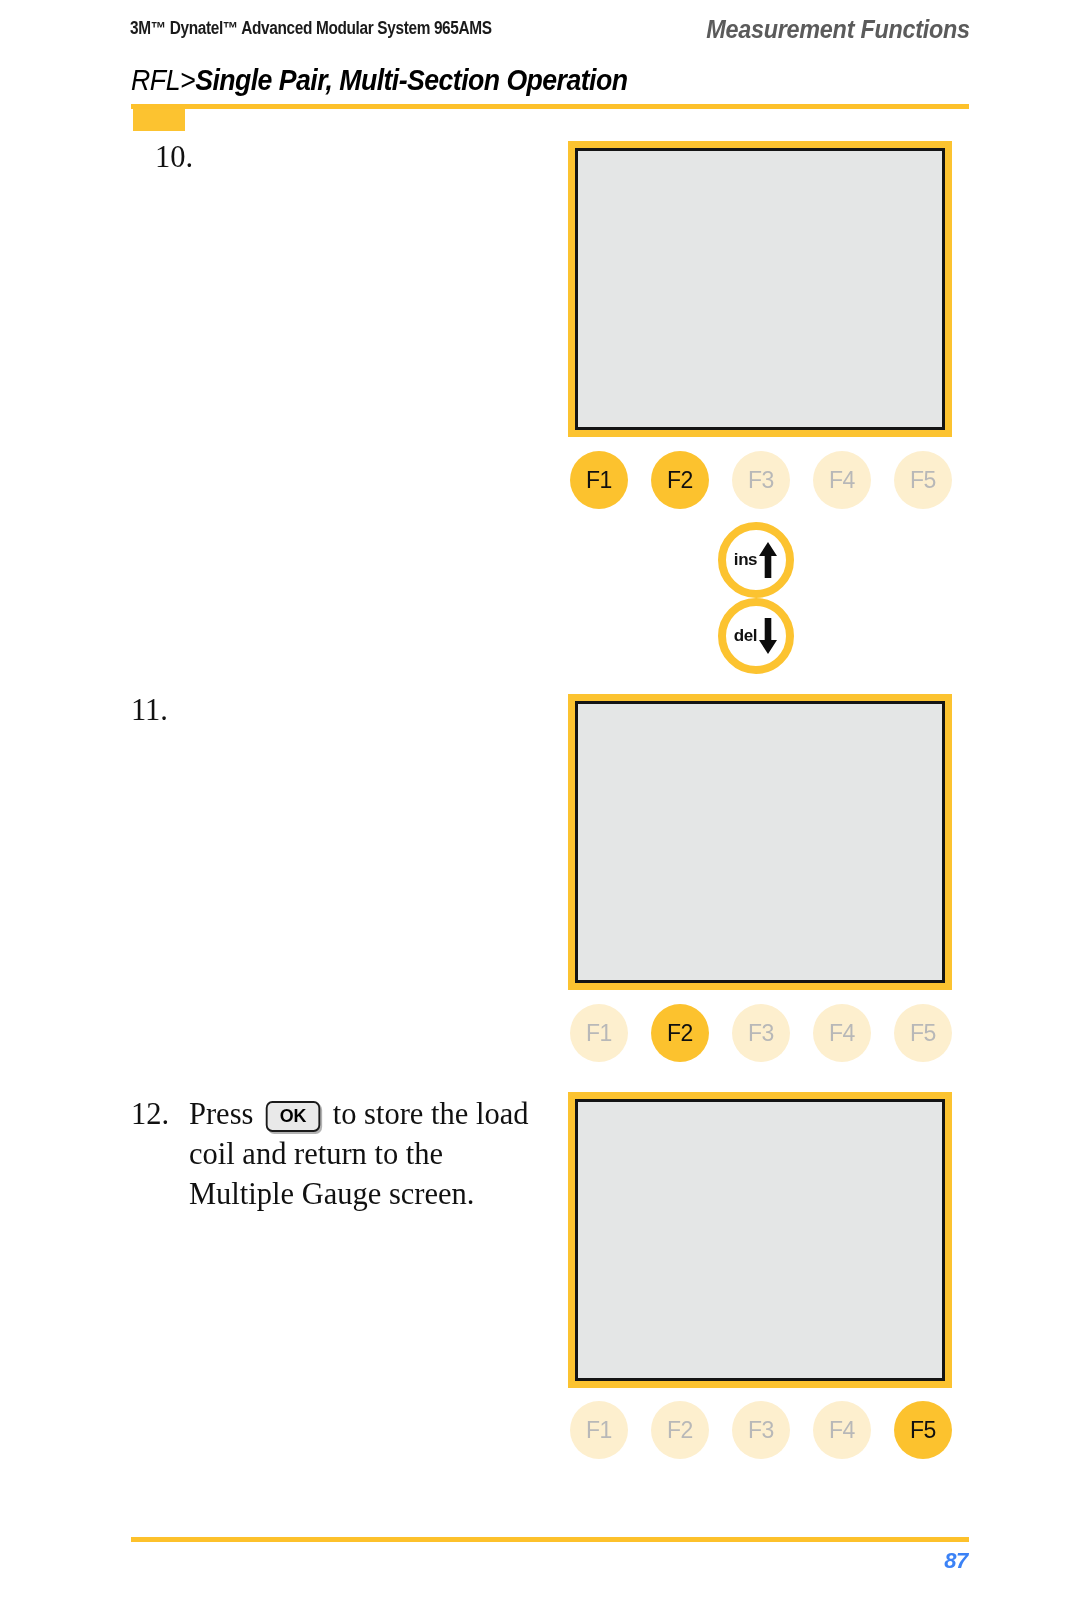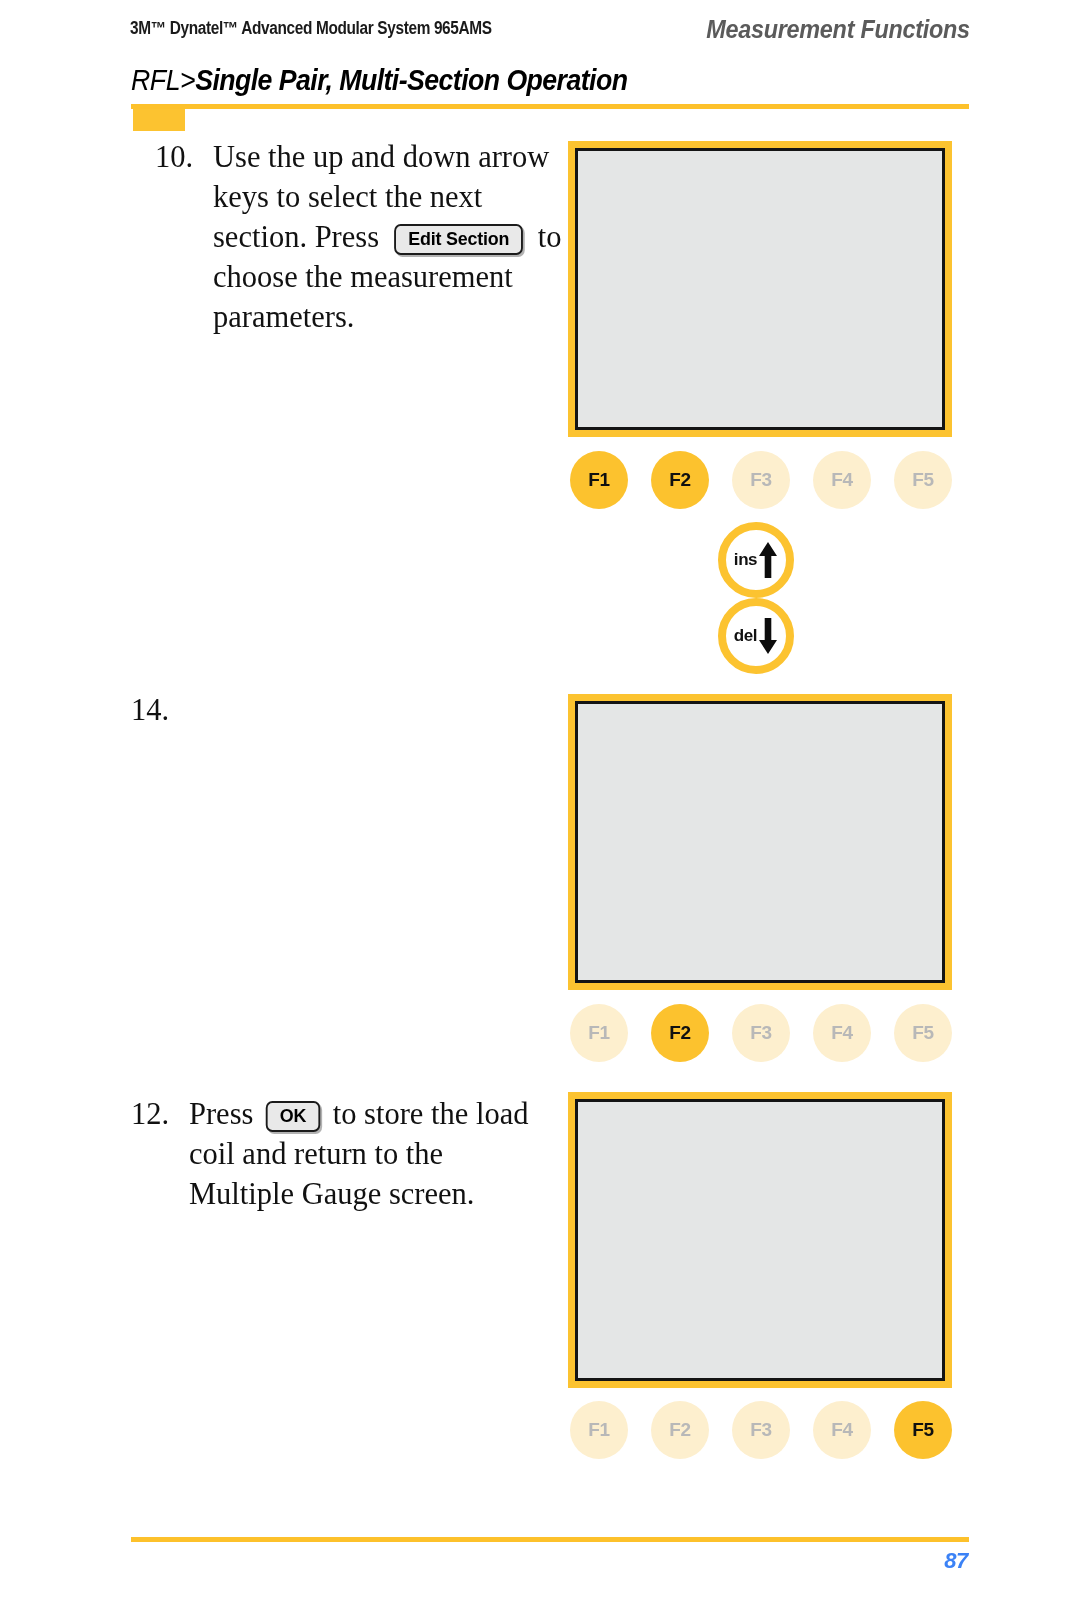--- a/index.html
+++ b/index.html
@@ -161,22 +161,22 @@
   .fkey {
     width: 58px;
     height: 58px;
     border-radius: 50%;
     background: #FDEFCE;
     color: #b8b8b8;
     display: flex;
     align-items: center;
     justify-content: center;
     font-family: "Liberation Sans", "DejaVu Sans", sans-serif;
-    font-size: 19px;
-    font-weight: 700;
+    font-size: 23px;
+    font-weight: 400;
     letter-spacing: -0.3px;
     box-sizing: border-box;
   }
   .fkey.active {
     background: #FCC22E;
     color: #101010;
   }
 
   
   .arrow-key {
@@ -232,27 +232,24 @@
 </div>
 
 <div class="page-title">
   <span class="title-prefix">RFL&gt;</span><span class="title-main">Single Pair, Multi-Section Operation</span>
 </div>
 <div class="title-rule"></div>
 <div class="title-tab"></div>
 
 <div class="step" style="left:119px; top:137px; width:420px;margin-left:36px;">
   <span class="step-num">10.</span>
-  <span class="step-body"><span>Use the up and down arrow keys to select the next section. Press</span>
-    <span class="softkey">Edit Section</span>
-    <span>to choose the measurement parameters.</span></span>
 </div>
 
 <div class="step" style="left:131px; top:690px; width:410px;">
-  <span class="step-num">14.</span>
+  <span class="step-num">11.</span>
 </div>
 
 <div class="step" style="left:131px; top:1094px; width:410px;">
   <span class="step-num">12.</span>
   <span class="step-body"><span>Press</span>
     <span class="softkey">OK</span>
     <span>to store the load coil and return to the Multiple Gauge screen.</span></span>
 </div>
 
 <div class="device-screen" style="left:568px; top:141px; width:384px; height:296px;">

